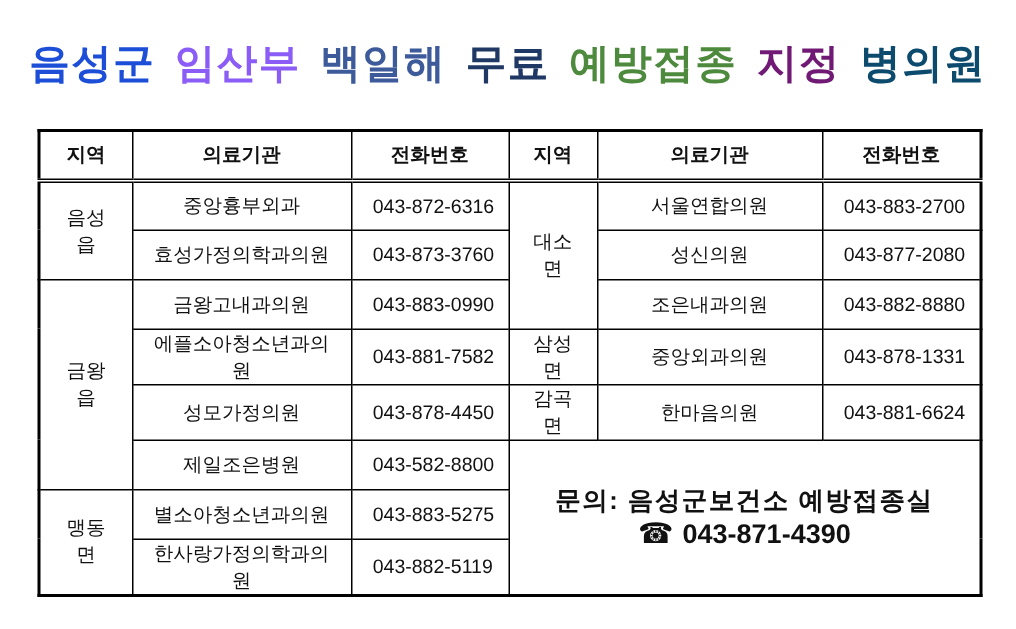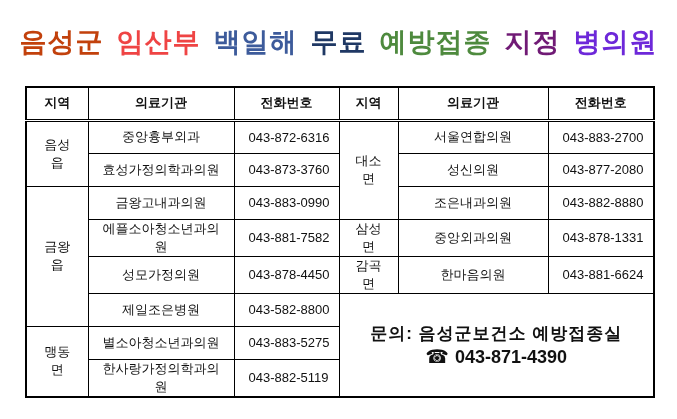--- a/index.html
+++ b/index.html
@@ -68,27 +68,27 @@
     white-space: nowrap;
   }
   .phone-icon { font-size: 19px; margin-right: 6px; }
 </style>
 </head>
 <body>
 
 <div class="page">
 
   <h1 class="title">
-    <span style="color: #c2410c;">음성군</span>
-    <span style="color: #ef4444;">임산부</span>
+    <span style="color: #1d4ed8;">음성군</span>
+    <span style="color: #8b5cf6;">임산부</span>
     <span style="color: rgb(61, 91, 155);">백일해</span>
     <span style="color: rgb(31, 56, 100); text-align: right;">무료</span>
     <span style="color: rgb(78, 138, 62);">예방접종</span>
     <span style="color: #701a75;">지정</span>
-    <span style="color: #6d28d9; text-align: center;">병의원</span>
+    <span style="color: #0c4a6e; text-align: center;">병의원</span>
   </h1>
 
   <table class="vax-table">
     <colgroup>
       <col style="width:62px">
         <col style="width:146px">
         <col style="width:105px">
       <col style="width:59px">
         <col style="width:150px">
         <col style="width:106px">

